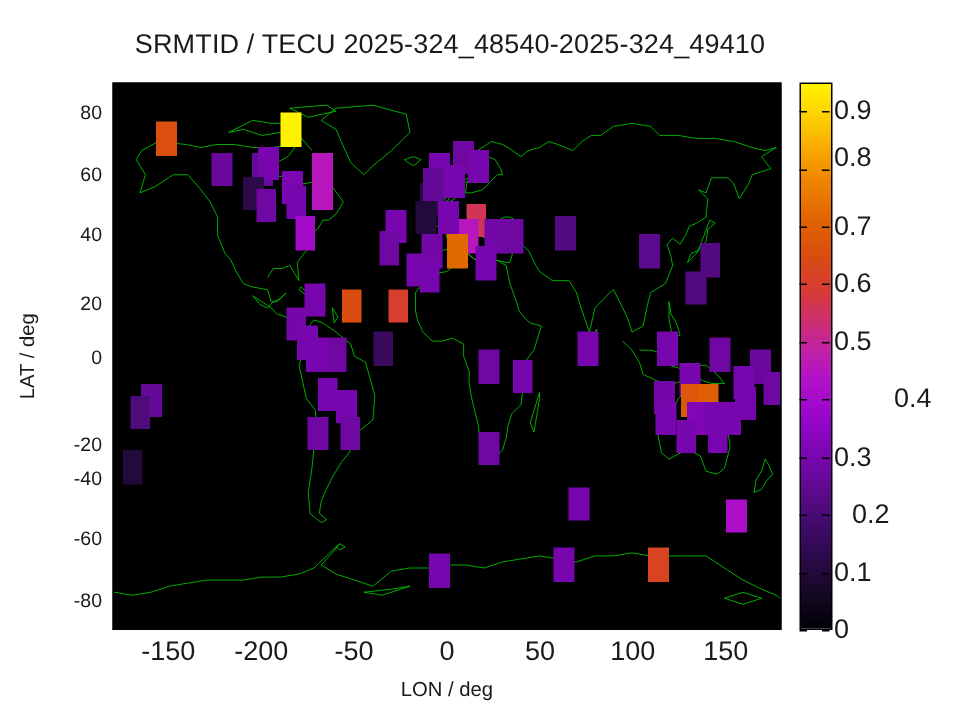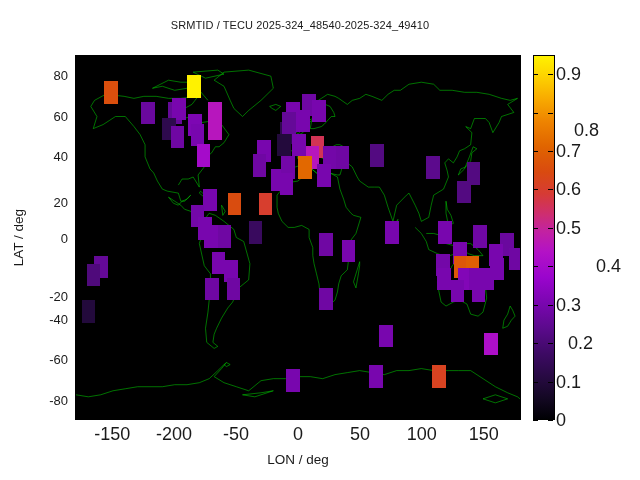--- a/index.html
+++ b/index.html
@@ -3,21 +3,21 @@
 <meta charset="utf-8">
 <style>
   html,body{margin:0;padding:0;background:#ffffff;}
   body{width:640px;height:480px;overflow:hidden;
        font-family:"Liberation Sans","DejaVu Sans",sans-serif;
        color:#000;-webkit-font-smoothing:none;}
   #figure{position:relative;width:640px;height:480px;background:#fff;}
 
   
   #plot-title{position:absolute;left:0;top:19px;width:600px;text-align:center;
-              font-size:11px;letter-spacing:.1px;color:#1a1a1a;white-space:nowrap;}
+              font-size:18px;letter-spacing:.1px;color:#1a1a1a;white-space:nowrap;}
 
   
   #map-panel{position:absolute;left:75px;top:55px;width:446px;height:365px;
              background:#000;border:1px solid #000;box-sizing:border-box;overflow:hidden;}
   #cells,#coastlines,#ticklayer{position:absolute;left:0;top:0;width:100%;height:100%;}
   #coastlines{pointer-events:none;}
   .cell{position:absolute;}
 
   
   .xtick{position:absolute;top:424px;transform:translateX(-50%);
@@ -212,21 +212,21 @@
     <div class="ytick" style="top: 156.389px;">40</div>
     <div class="ytick" style="top: 202px; margin-left: 24px;">20</div>
     <div class="ytick" style="top: 237.5px;">0</div>
     <div class="ytick" style="top: 278.056px; margin-top: 18px;">-20</div>
     <div class="ytick" style="top: 318.611px;">-40</div>
     <div class="ytick" style="top: 359.167px;">-60</div>
     <div class="ytick" style="top: 399.722px;">-80</div>
     <div class="cbtick" style="top: 74.2105px;">0.9</div>
     <div class="cbmark" style="left: 533px; top: 74.2105px;"></div>
     <div class="cbmark" style="left: 548px; top: 74.2105px;"></div>
-    <div class="cbtick" style="top: 130px; padding-left: 18px;">0.8</div>
+    <div class="cbtick" style="top: 105px;">0.8</div>
     <div class="cbmark" style="left: 533px; top: 112.632px;"></div>
     <div class="cbmark" style="left: 548px; top: 112.632px;"></div>
     <div class="cbtick" style="top: 151.053px;">0.7</div>
     <div class="cbmark" style="left: 533px; top: 151.053px;"></div>
     <div class="cbmark" style="left: 548px; top: 151.053px;"></div>
     <div class="cbtick" style="top: 189.474px;">0.6</div>
     <div class="cbmark" style="left: 533px; top: 189.474px;"></div>
     <div class="cbmark" style="left: 548px; top: 189.474px;"></div>
     <div class="cbtick" style="top: 227.895px;">0.5</div>
     <div class="cbmark" style="left: 533px; top: 227.895px;"></div>

